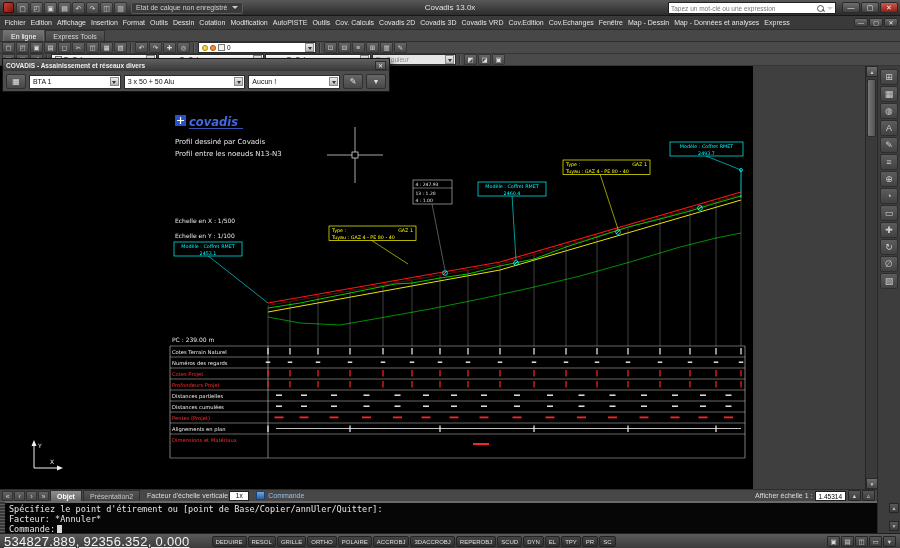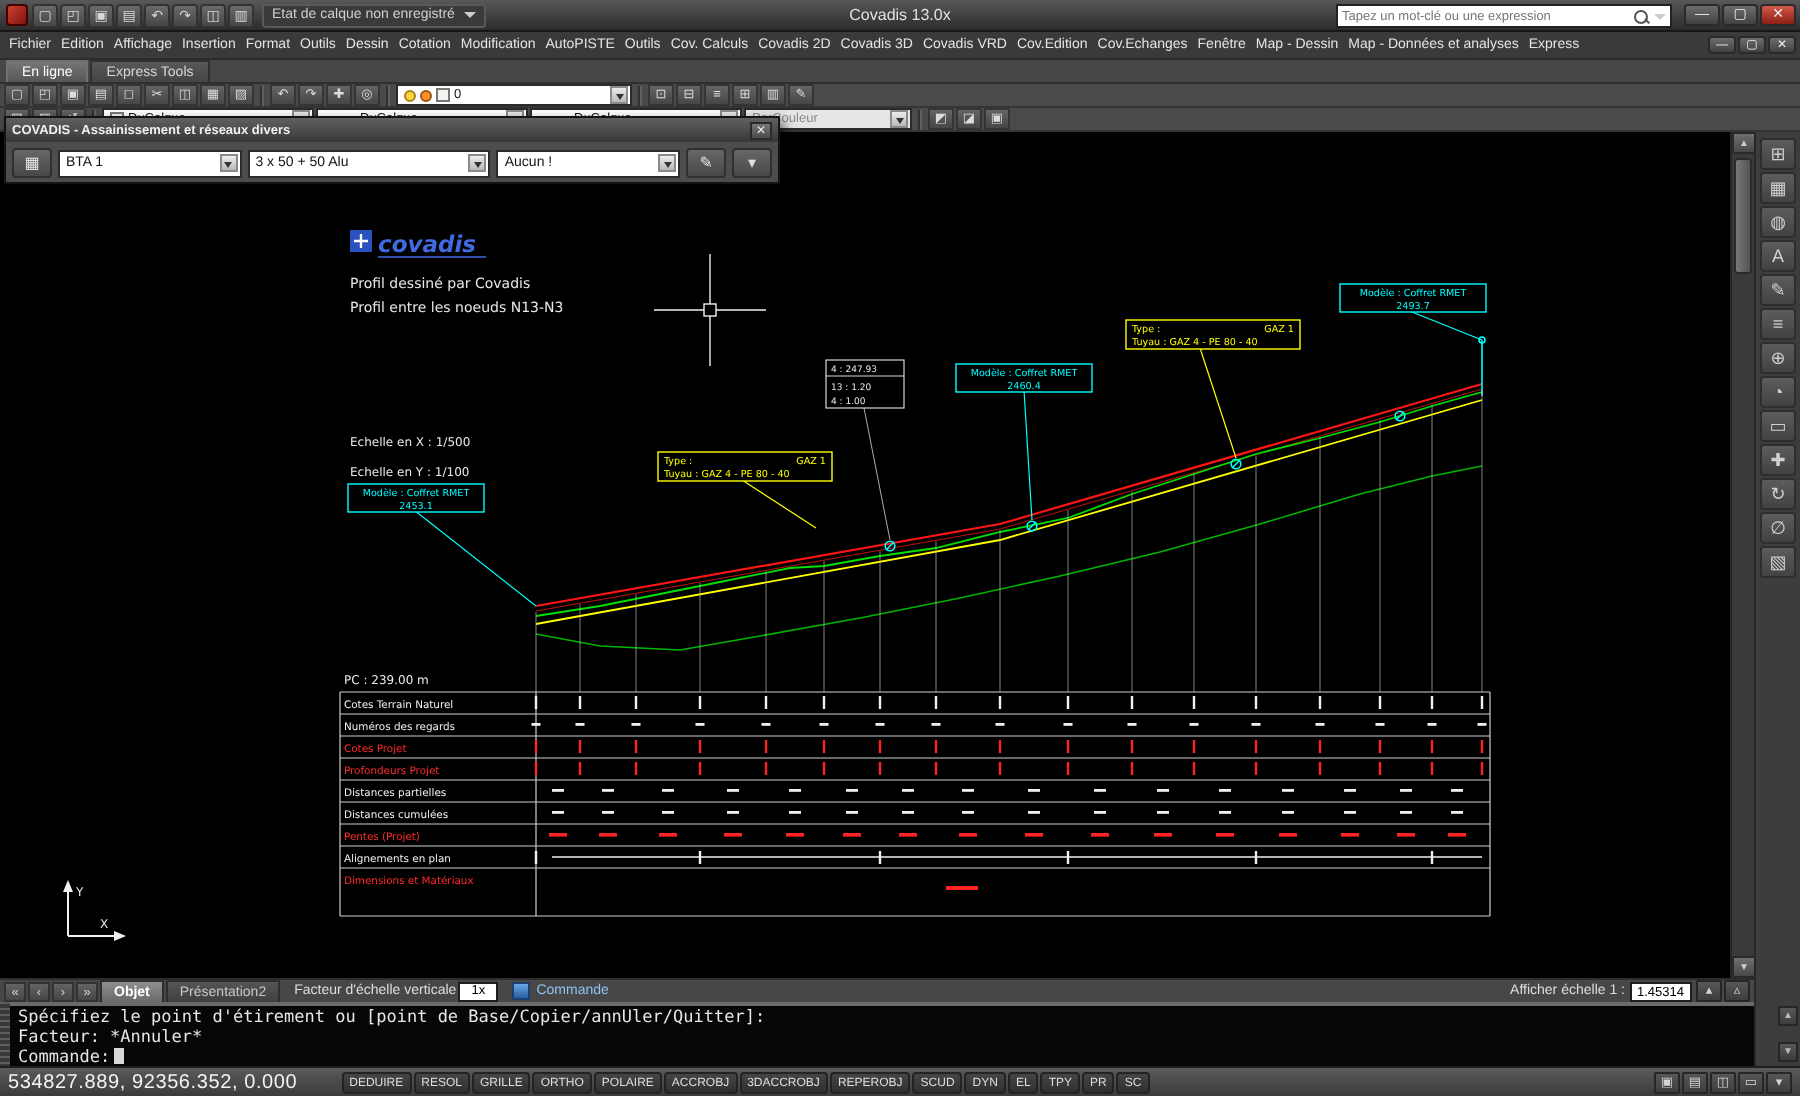--- a/index.html
+++ b/index.html
@@ -70,21 +70,21 @@
   .palette-title{height:12px;background:linear-gradient(#616161,#373737);display:flex;align-items:center;
     padding:0 3px;color:#f0f0f0;font-size:6.5px;font-weight:bold;white-space:nowrap;}
   .palette-close{margin-left:auto;width:11px;height:9px;font-size:6px;line-height:8px;text-align:center;color:#eee;
     background:linear-gradient(#777,#4a4a4a);border:1px solid #2a2a2a;}
   .palette-body{display:flex;align-items:center;gap:3px;padding:3px 3px;}
   .pbtn{width:20px;height:15px;font-size:8px;line-height:14px;text-align:center;color:#e2e2e2;
     background:linear-gradient(#676767,#484848);border:1px solid #303030;border-radius:2px;position:relative;}
   .pcombo{height:14px;font-size:7px;}
 
   
-  .canvas{position:absolute;left:0;top:66px;width:865px;height:423px;background:#000;cursor:crosshair;z-index:10;}
+  .canvas{position:absolute;left:0;top:66px;width:753px;height:423px;background:#000;cursor:crosshair;z-index:10;}
   svg text{font-family:"DejaVu Sans",sans-serif;}
   .wtxt{fill:#e8e8e8;} .ctxt{fill:#00ffff;} .ytxt{fill:#ffff00;}
   .t45{font-size:4.5px;} .t48{font-size:4.8px;} .t52{font-size:5.2px;} .t6{font-size:6px;} .t7{font-size:7px;}
   .mid{text-anchor:middle;} .end{text-anchor:end;}
   .logo-text{font-size:11.5px;font-weight:bold;font-style:italic;fill:#4169e1;}
   .box-cyan{fill:#000;stroke:#00ffff;stroke-width:0.7;}
   .box-yellow{fill:#000;stroke:#ffff00;stroke-width:0.7;}
   .box-white{fill:#000;stroke:#d8d8d8;stroke-width:0.6;}
 
   
@@ -121,21 +121,21 @@
     background:repeating-linear-gradient(#5e5e5e 0 1px,#383838 1px 3px);}
   .cmd-line{white-space:pre;overflow:hidden;}
   .cursor{display:inline-block;width:5px;height:8px;background:#d8d8d8;vertical-align:-1px;margin-left:2px;}
   .cmd-scroll{position:absolute;right:1px;width:10px;height:10px;font-size:5px;line-height:9px;text-align:center;color:#bbb;
     background:linear-gradient(#585858,#3c3c3c);border:1px solid #262626;z-index:22;}
   .cs-up{top:503px;} .cs-dn{top:521px;}
 
   
   .statusbar{position:absolute;left:0;top:533px;width:900px;height:15px;background:linear-gradient(#5a5a5a,#3b3b3b);
     border-top:1px solid #1f1f1f;display:flex;align-items:center;gap:2px;padding:0 4px;z-index:30;}
-  .coords{font-size:10px;color:#f2f2f2;margin-right:20px;letter-spacing:.3px;white-space:nowrap;}
+  .coords{font-size:13px;color:#f2f2f2;margin-right:20px;letter-spacing:.3px;white-space:nowrap;text-decoration:underline;}
   .st-btn{padding:0 3px;height:11px;line-height:10px;background:linear-gradient(#454545,#2f2f2f);
     border:1px solid #232323;border-radius:2px;color:#dedede;font-size:6px;white-space:nowrap;}
   .sb-right{margin-left:auto;display:flex;align-items:center;gap:1px;}
   .sb-ic{width:13px;height:11px;font-size:6.5px;line-height:10px;text-align:center;color:#d5d5d5;
     background:linear-gradient(#575757,#3d3d3d);border:1px solid #262626;border-radius:1px;}
 </style>
 </head>
 <body>
 
 <div id="app">

